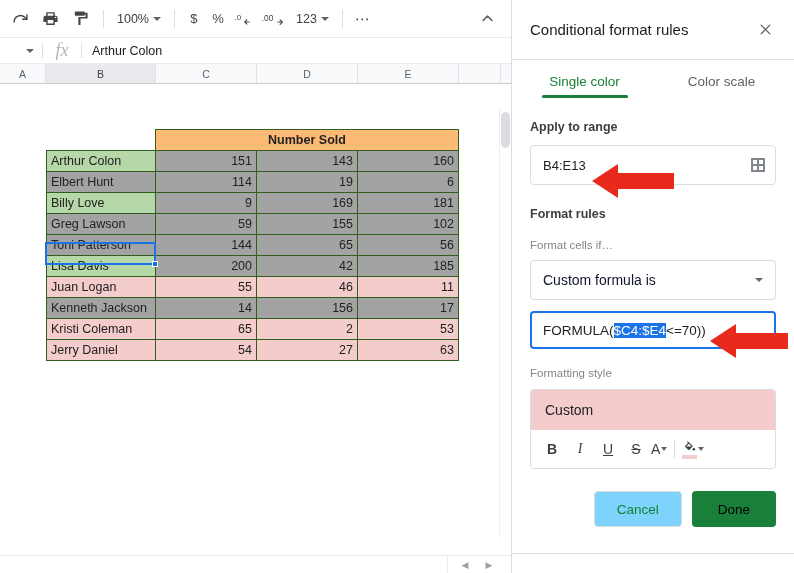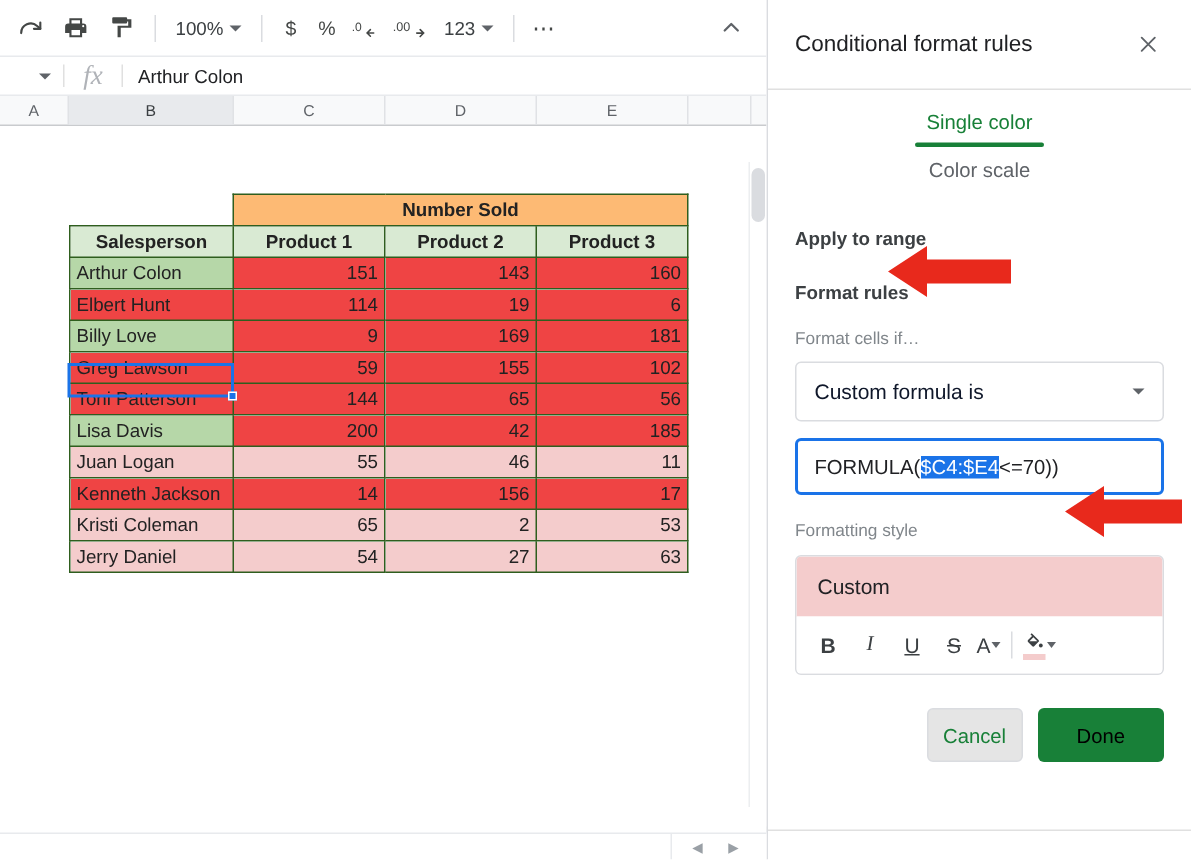--- a/index.html
+++ b/index.html
@@ -88,21 +88,21 @@
     font-size: 12.5px;
   }
   td.w-name { width: 109px; }
   td.w-num  { width: 101px; }
   .banner { background: #fdba74; color: #14306b; font-weight: bold; text-align: center; font-size: 13px; }
   .hdr { background: #d9ead3; color: #2b4313; font-weight: bold; text-align: center; font-size: 12.5px; }
   .num { text-align: right; }
   .name { text-align: left; }
   .bg-green { background: #b6d7a8; }
   .bg-pink  { background: #f4cccc; }
-  .bg-white { background: #ef4444; }
+  .bg-white { background: #a3a3a3; }
   td.inner { border-color: #4a7a33; }
 
   
   #sel-cell {
     position: absolute;
     left: 45px; top: 158px;
     width: 111px; height: 23px;
     border: 2px solid #1a73e8;
     pointer-events: none;
   }
@@ -140,21 +140,21 @@
     display: flex; flex-direction: column;
   }
   #panel-header {
     height: 60px; display: flex; align-items: center;
     padding: 0 16px 0 18px;
     border-bottom: 1px solid #e0e0e0;
   }
   #panel-title { font-size: 15px; color: #202124; flex: 1; }
   #panel-close { width: 26px; height: 26px; display:flex; align-items:center; justify-content:center; color:#5f6368; font-size: 17px; }
 
-  #panel-tabs { display: flex; padding: 0 4px; margin-top: 6px; flex-direction: column; }
+  #panel-tabs { display: flex; padding: 0 4px; margin-top: 6px; }
   .ptab {
     flex: 1; text-align: center; padding: 8px 0 9px 0;
     font-size: 13.5px; color: #5f6368; position: relative;
   }
   .ptab.active { color: #188038; }
   .ptab.active::after {
     content: ""; position: absolute; left: 50%; transform: translateX(-50%);
     bottom: 0; width: 86px; height: 3px; background: #188038; border-radius: 2px;
   }
 
@@ -200,22 +200,22 @@
   .st-btn.i { font-style: italic; font-family:"Liberation Serif", serif; }
   .st-btn.u { text-decoration: underline; }
   .st-btn.s { text-decoration: line-through; }
   .mini-caret { width:0;height:0;border-left:3.5px solid transparent;border-right:3.5px solid transparent;border-top:4px solid #5f6368; margin-left:1px; }
   .st-sep { width:1px; height:18px; background:#dadce0; margin: 0 5px; }
   .color-stack { display:flex; flex-direction:column; align-items:center; justify-content:center; height:26px; }
   .color-bar { width: 15px; height: 4px; background: #f4cccc; margin-top: 1px; }
 
   #panel-actions { display: flex; justify-content: flex-end; gap: 10px; margin-top: 22px; }
   #cancel-btn {
-    height: 36px; padding: 0 10px; border: 1px solid #dadce0; border-radius: 4px;
-    background: #e5e5e5; color: #188038; font-size: 13.5px;
+    height: 36px; padding: 0 22px; border: 1px solid #dadce0; border-radius: 4px;
+    background: #7dd3fc; color: #188038; font-size: 13.5px;
     display:flex; align-items:center; justify-content:center;
   }
   #done-btn {
     height: 36px; padding: 0 26px; border-radius: 4px;
     background: #188038; color: #000000; font-size: 13.5px;
     display:flex; align-items:center; justify-content:center;
   }
   #panel-footer { height: 20px; border-top: 1px solid #e0e0e0; margin-top: 14px; }
 
   
@@ -301,26 +301,20 @@
     </div>
 
     <div id="grid-body">
 
       <table id="data-table">
         <tbody>
           <tr>
             <td class="w-name" style="border:none;background:transparent;"></td>
             <td class="banner" colspan="3">Number Sold</td>
           </tr>
-          <tr>
-            <td class="hdr w-name">Salesperson</td>
-            <td class="hdr w-num inner">Product 1</td>
-            <td class="hdr w-num inner">Product 2</td>
-            <td class="hdr w-num">Product 3</td>
-          </tr>
         </tbody>
         <tbody id="rows-body">
             <tr>
               <td class="name w-name bg-green">Arthur Colon</td>
               <td class="num w-num inner bg-white">151</td>
               <td class="num w-num inner bg-white">143</td>
               <td class="num w-num bg-white">160</td>
             </tr>
             <tr>
               <td class="name w-name bg-white">Elbert Hunt</td>
@@ -408,20 +402,24 @@
     </div>
 
     <div id="panel-tabs">
       <div class="ptab active">Single color</div>
       <div class="ptab">Color scale</div>
     </div>
 
     <div id="panel-body">
 
       <div class="sec-label">Apply to range</div>
+      <div id="range-box">
+        <span id="range-value">B4:E13</span>
+        <span class="grid-icon"></span>
+      </div>
 
       <div class="sec-label">Format rules</div>
       <div class="sub-label">Format cells if…</div>
 
       <div id="cond-select">
         <span id="cond-select-val">Custom formula is</span>
         <span class="caret"></span>
       </div>
 
       <div id="formula-input">

